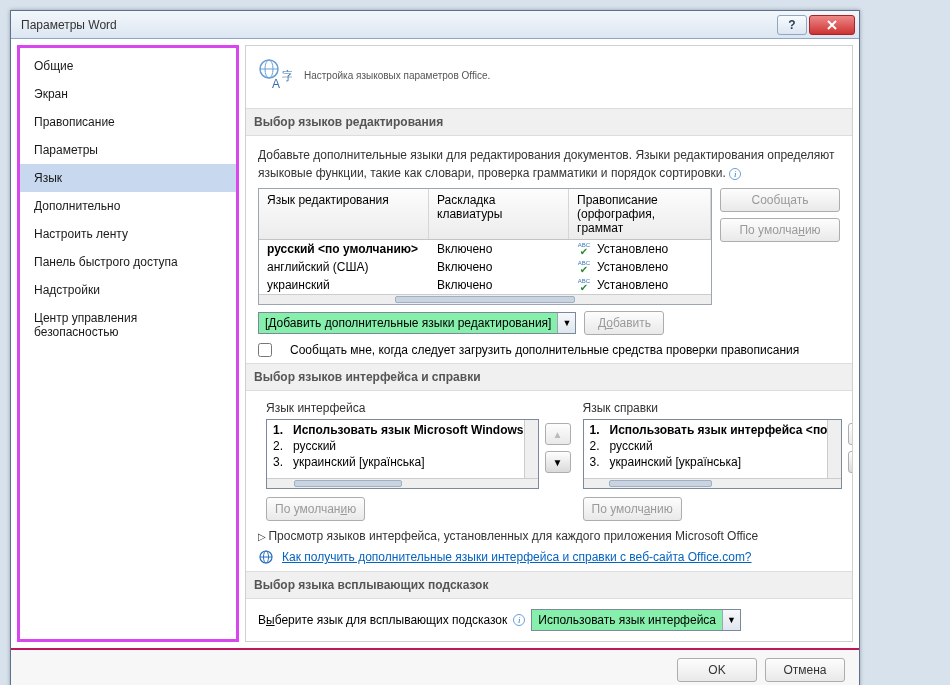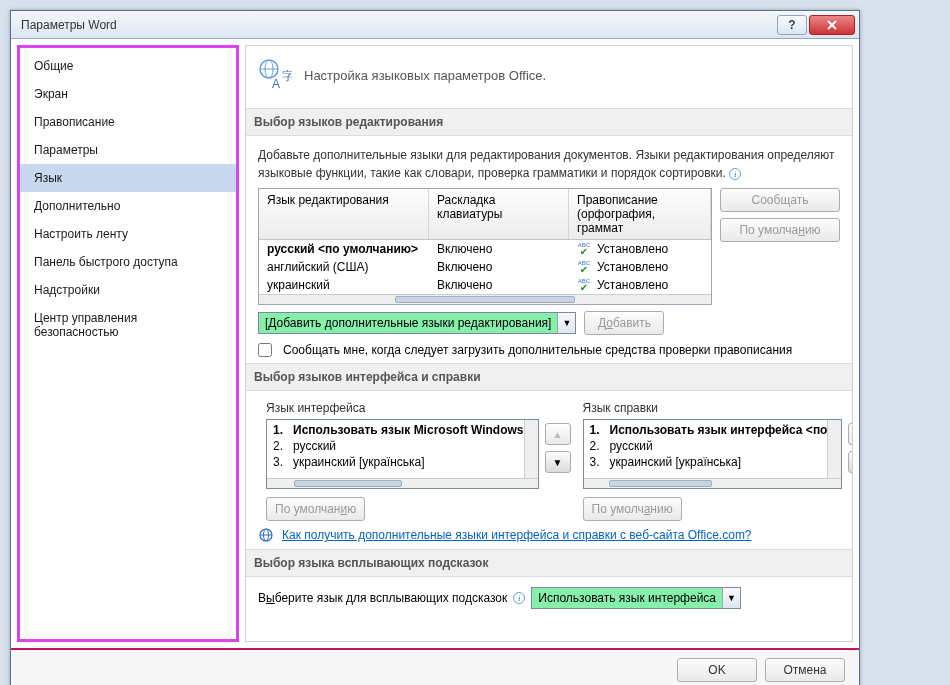--- a/index.html
+++ b/index.html
@@ -10,21 +10,21 @@
 .tb-btn { width: 30px; height: 20px; margin-left: 2px; display: flex; align-items: center; justify-content: center; border: 1px solid #8fa7bf; border-radius: 3px; background: linear-gradient(#f7fbff,#dce6f2); color: #2b3f55; font-weight: bold; }
 .tb-close { width: 46px; background: linear-gradient(#e88,#c33); border-color: #a22; color: #fff; }
 .body { flex: 1; display: flex; background: #fff; padding: 6px; gap: 6px; overflow: hidden; }
 .sidebar { width: 222px; border: 3px solid #d946ef; background: #fff; padding: 4px 0; }
 .side-item { padding: 7px 14px; color: #1a1a1a; }
 .side-item.selected { background: #c7d8ef; }
 .content { flex: 1; border: 1px solid #d0d0d0; overflow-y: auto; padding: 8px 12px 8px 12px; }
 .header-row { display: flex; align-items: center; gap: 12px; padding: 4px 0 10px 0; }
 .header-icon { width: 34px; height: 34px; display: flex; align-items: center; justify-content: center; }
 .header-icon svg { width: 34px; height: 34px; }
-.header-text { color: #555; font-size: 13px; }
+.header-text { color: #555; font-size: 10px; }
 .section-head { background: #f0f0f0; border-top: 1px solid #ddd; border-bottom: 1px solid #ddd; padding: 6px 8px; font-weight: bold; color: #555; margin: 6px -12px 10px -12px; }
 .intro { color: #333; line-height: 1.5; padding-bottom: 6px; }
 .info-i { display: inline-block; width: 12px; height: 12px; border: 1px solid #6aa0d8; border-radius: 50%; color: #3a78b8; font-size: 9px; text-align: center; line-height: 10px; font-style: italic; font-family: Georgia, serif; }
 .edit-lang-area { display: flex; gap: 8px; }
 .lang-table { border: 1px solid #9aa7b3; flex: 1; }
 .lt-head { display: flex; background: linear-gradient(#fdfdfd,#ececec); border-bottom: 1px solid #c4c4c4; }
 .lt-head > div { padding: 4px 8px; border-right: 1px solid #d6d6d6; }
 .lt-body { background: #fff; }
 .lt-row { display: flex; }
 .lt-row > div { padding: 2px 8px; }
@@ -33,21 +33,21 @@
 .col-proof { flex: 1; display: flex; align-items: center; gap: 6px; }
 .lt-scroll { height: 10px; background: #eee; border-top: 1px solid #ccc; position: relative; }
 .lt-scroll .thumb { position: absolute; left: 30%; width: 40%; top: 1px; bottom: 1px; background: #c9d4e0; border: 1px solid #9fb0c2; border-radius: 2px; }
 .side-btns { width: 120px; display: flex; flex-direction: column; gap: 6px; }
 .btn { background: linear-gradient(#fdfdfd,#e9e9e9); border: 1px solid #adadad; border-radius: 3px; padding: 4px 8px; text-align: center; color: #333; }
 .btn.disabled { color: #9a9a9a; }
 .add-row { display: flex; align-items: center; gap: 8px; margin-top: 6px; }
 .combo { display: inline-flex; align-items: stretch; border: 1px solid #7a8a9a; background: #86efac; }
 .combo span { padding: 3px 6px; }
 .combo .arrow { width: 18px; background: linear-gradient(#f7f9fb,#dfe6ee); border-left: 1px solid #9aa7b3; display: flex; align-items: center; justify-content: center; font-size: 9px; }
-.chk-row { display: flex; align-items: center; gap: 11px; margin: 8px 0 4px 0; }
+.chk-row { display: flex; align-items: center; gap: 18px; margin: 8px 0 4px 0; }
 input[type=checkbox] { width: 14px; height: 14px; }
 .priority-area { display: flex; gap: 12px; margin-top: 6px; padding-left: 8px; }
 .pcol { flex: 1; display: flex; flex-direction: column; gap: 4px; }
 .plabel { color: #333; }
 .listbox { border: 1px solid #7a8a9a; background: #fff; height: 70px; position: relative; overflow: hidden; }
 .listbox ol { list-style: none; padding: 2px 14px 2px 6px; }
 .listbox li { white-space: nowrap; padding: 1px 0; }
 .listbox li.bold { font-weight: bold; }
 .listbox .vs { position: absolute; right: 0; top: 0; bottom: 10px; width: 14px; background: #efefef; border-left: 1px solid #ccc; }
 .listbox .hs { position: absolute; left: 0; right: 0; bottom: 0; height: 10px; background: #efefef; border-top: 1px solid #ccc; }
@@ -220,20 +220,21 @@
             </div>
             <div class="updown">
               <div class="arrow-btn disabled">▲</div>
               <div class="arrow-btn active">▼</div>
             </div>
           </div>
           <div class="default-btn-row"><div class="btn disabled" style="display:inline-block">По умолч<u>а</u>нию</div></div>
         </div>
       </div>
 
+      <div class="expander">Просмотр языков интерфейса, установленных для каждого приложения Microsoft Office</div>
       <div class="link-row">
         <span class="globe-icon">
             <svg width="16" height="16" viewBox="0 0 16 16">
               <circle cx="8" cy="8" r="6" fill="none" stroke="#2a6ebd" stroke-width="1.2"></circle>
               <ellipse cx="8" cy="8" rx="2.5" ry="6" fill="none" stroke="#2a6ebd" stroke-width="1"></ellipse>
               <line x1="2" y1="8" x2="14" y2="8" stroke="#2a6ebd" stroke-width="1"></line>
             </svg>
           </span>
         <a href="#" class="link">Как получить дополнительные языки интерфейса и справки с веб-сайта Office.com?</a>
       </div>

